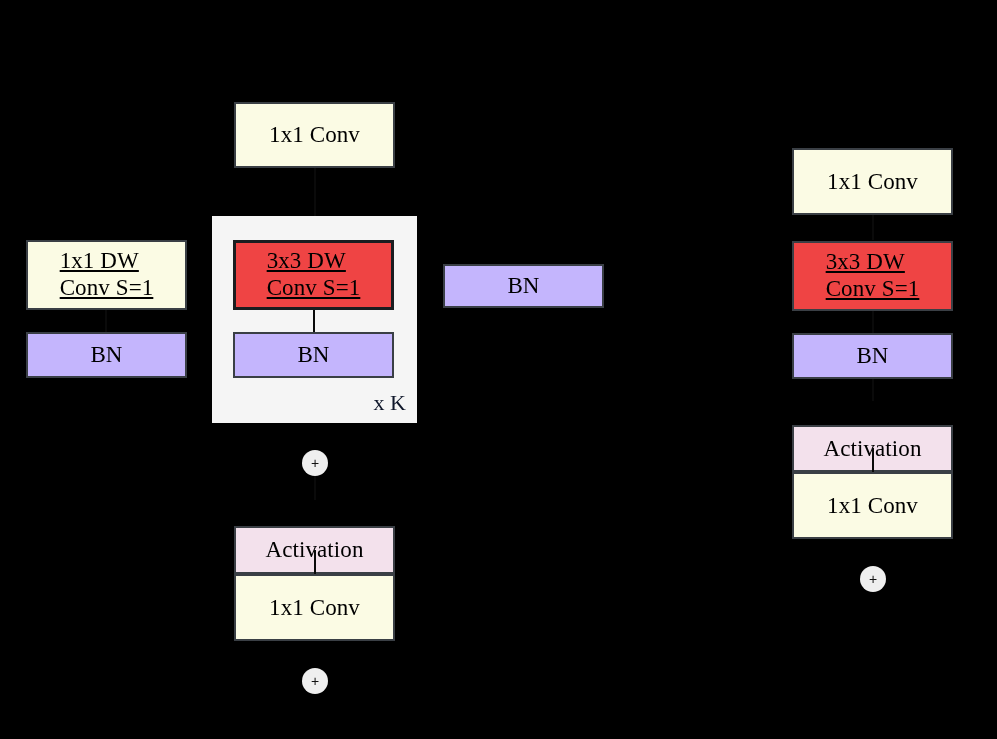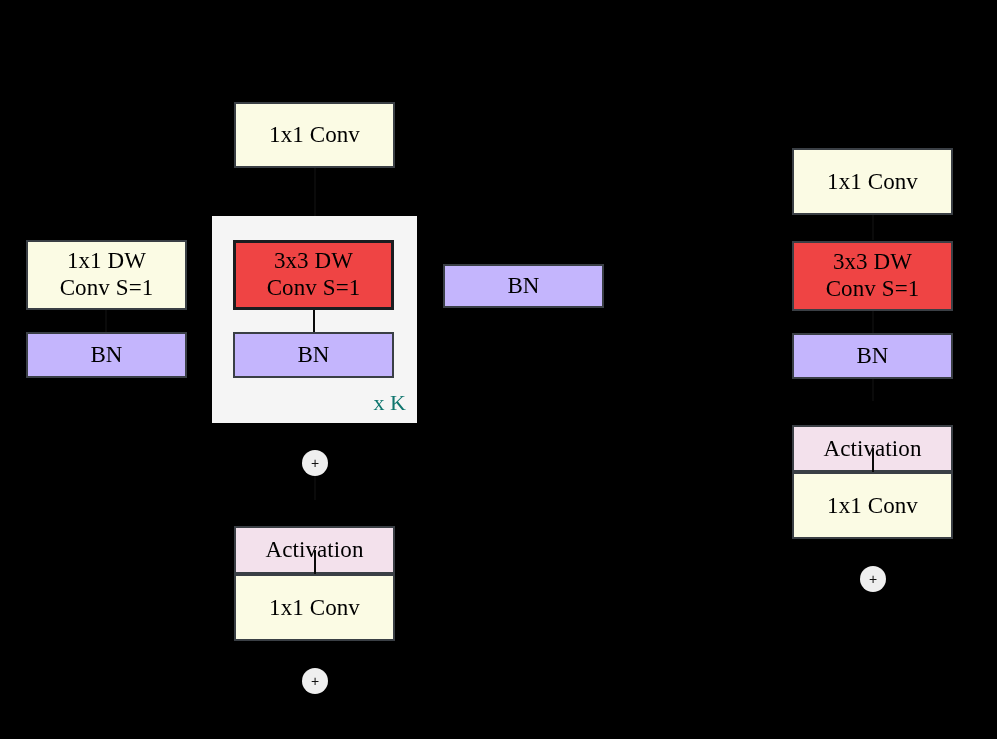--- a/index.html
+++ b/index.html
@@ -18,49 +18,49 @@
   }
 
   
   .node {
     position: absolute;
     box-sizing: border-box;
     border: 2px solid #3a3f45;
     display: flex;
     align-items: center;
     justify-content: center;
-    text-align: center;
+    text-align: left;
     color: #000000;
     font-size: 23px;
     line-height: 1.12;
     letter-spacing: 0.1px;
     white-space: pre-line;
     padding: 2px 0;
   }
-  .node.two-line { line-height: 1.16; }
+  .node.two-line { line-height: 1.16; text-decoration: underline; }
 
   
   .fill-yellow { background: #FBFBE4; }
   .fill-green  { background: #ef4444; }
   .fill-lav    { background: #c4b5fd; }
   .fill-pink   { background: #F3E1EC; margin-top: 24px; }
 
   
   .stroke-dark { border-color: #1b1d20; border-width: 3px; }
 
   
   .group-box {
     position: absolute;
     box-sizing: border-box;
     background: #F5F5F5;
     border: 1px solid #F5F5F5;
   }
   .group-label {
     position: absolute;
-    color: #0f766e;
+    color: #0f172a;
     font-size: 22px;
     line-height: 1;
   }
 
   
   .plus-node {
     position: absolute;
     box-sizing: border-box;
     background: #EFEFEF;
     border-radius: 50%;

